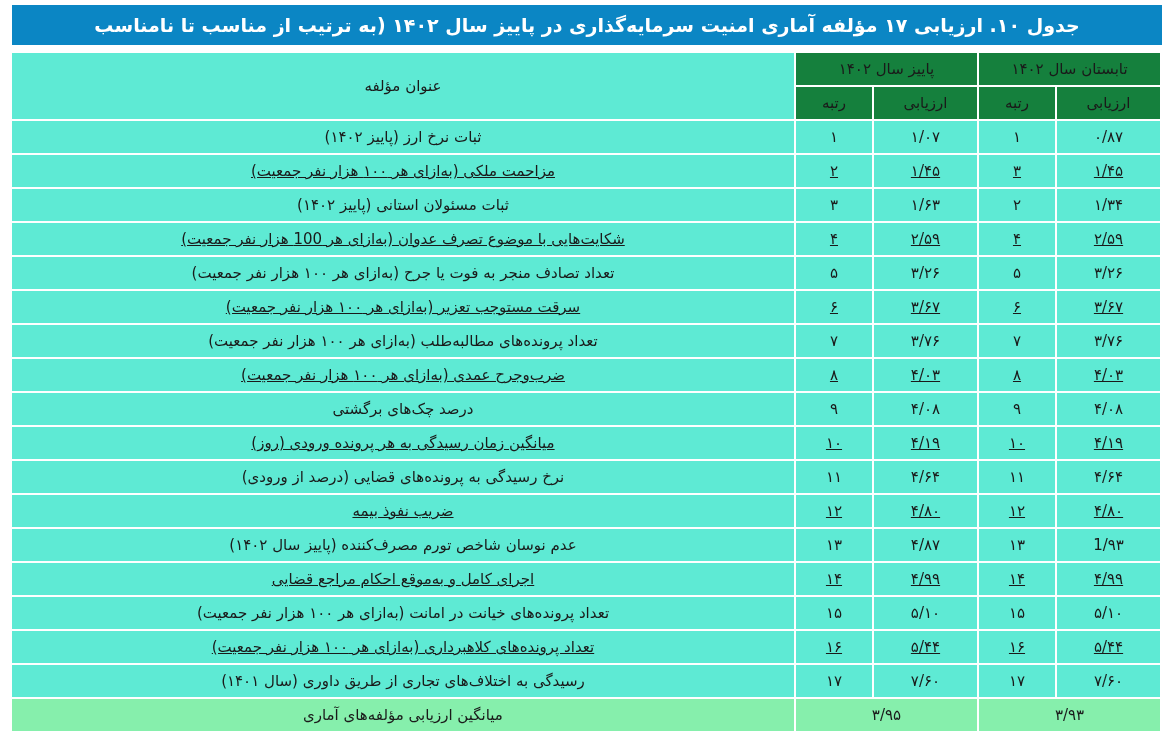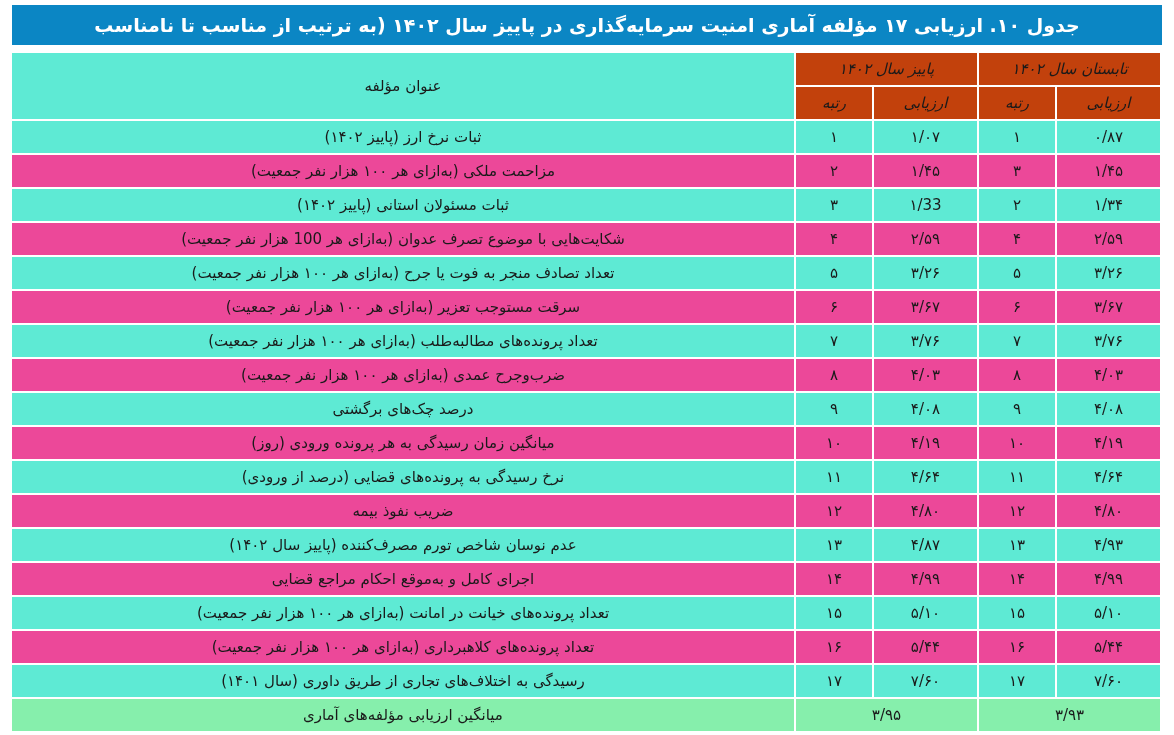--- a/index.html
+++ b/index.html
@@ -51,37 +51,36 @@
     vertical-align: middle;
     font-size: 15px;
     color: #1a1a1a;
     height: 32px;
     overflow: hidden;
     white-space: nowrap;
   }
 
   
   .hdr {
-    background: #c2410c;
+    background: #15803d;
     color: #231f20;
     font-weight: bold;
     font-size: 15.5px;
     height: 27px;
-    font-style: italic;
   }
   .hdr-title {
     background: #5eead4;
     color: #231f20;
     font-weight: bold;
     font-size: 16px;
   }
 
   
   tr.odd td.cell { background: #5eead4; }
-  tr.even td.cell { background: #ec4899; }
+  tr.even td.cell { background: #5eead4; text-decoration: underline; }
 
   td.name {
     text-align: center;
     font-size: 15.5px;
     padding: 0 10px;
   }
 
   
   .foot {
     background: #86efac;
@@ -135,21 +134,21 @@
         <tr class="even">
           <td class="cell">۱/۴۵</td>
           <td class="cell">۳</td>
           <td class="cell">۱/۴۵</td>
           <td class="cell">۲</td>
           <td class="cell name">مزاحمت ملکی (به‌ازای هر ۱۰۰ هزار نفر جمعیت)</td>
         </tr>
         <tr class="odd">
           <td class="cell">۱/۳۴</td>
           <td class="cell">۲</td>
-          <td class="cell">۱/33</td>
+          <td class="cell">۱/۶۳</td>
           <td class="cell">۳</td>
           <td class="cell name">ثبات مسئولان استانی (پاییز ۱۴۰۲)</td>
         </tr>
         <tr class="even">
           <td class="cell">۲/۵۹</td>
           <td class="cell">۴</td>
           <td class="cell">۲/۵۹</td>
           <td class="cell">۴</td>
           <td class="cell name">شکایت‌هایی با موضوع تصرف عدوان (به‌ازای هر 100 هزار نفر جمعیت)</td>
         </tr>
@@ -203,21 +202,21 @@
           <td class="cell name">نرخ رسیدگی به پرونده‌های قضایی (درصد از ورودی)</td>
         </tr>
         <tr class="even">
           <td class="cell">۴/۸۰</td>
           <td class="cell">۱۲</td>
           <td class="cell">۴/۸۰</td>
           <td class="cell">۱۲</td>
           <td class="cell name">ضریب نفوذ بیمه</td>
         </tr>
         <tr class="odd">
-          <td class="cell">۴/۹۳</td>
+          <td class="cell">1/۹۳</td>
           <td class="cell">۱۳</td>
           <td class="cell">۴/۸۷</td>
           <td class="cell">۱۳</td>
           <td class="cell name">عدم نوسان شاخص تورم مصرف‌کننده (پاییز سال ۱۴۰۲)</td>
         </tr>
         <tr class="even">
           <td class="cell">۴/۹۹</td>
           <td class="cell">۱۴</td>
           <td class="cell">۴/۹۹</td>
           <td class="cell">۱۴</td>

